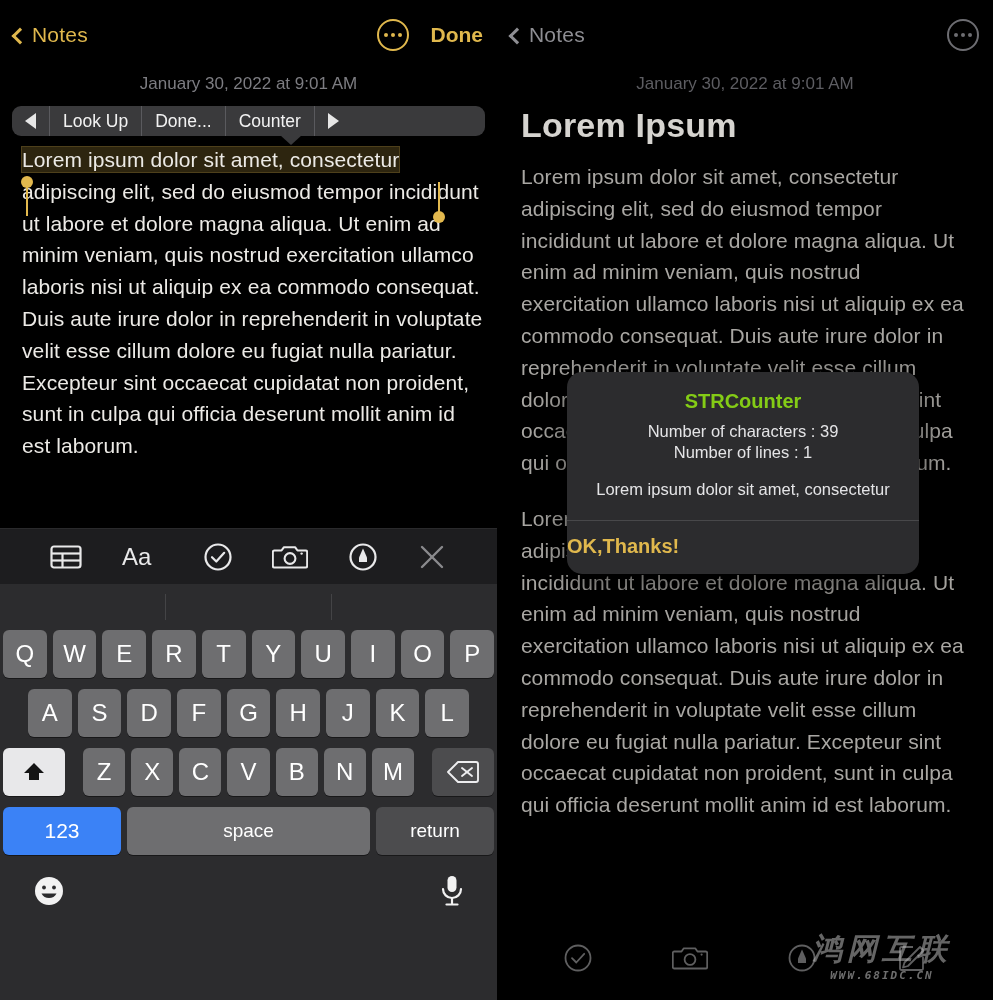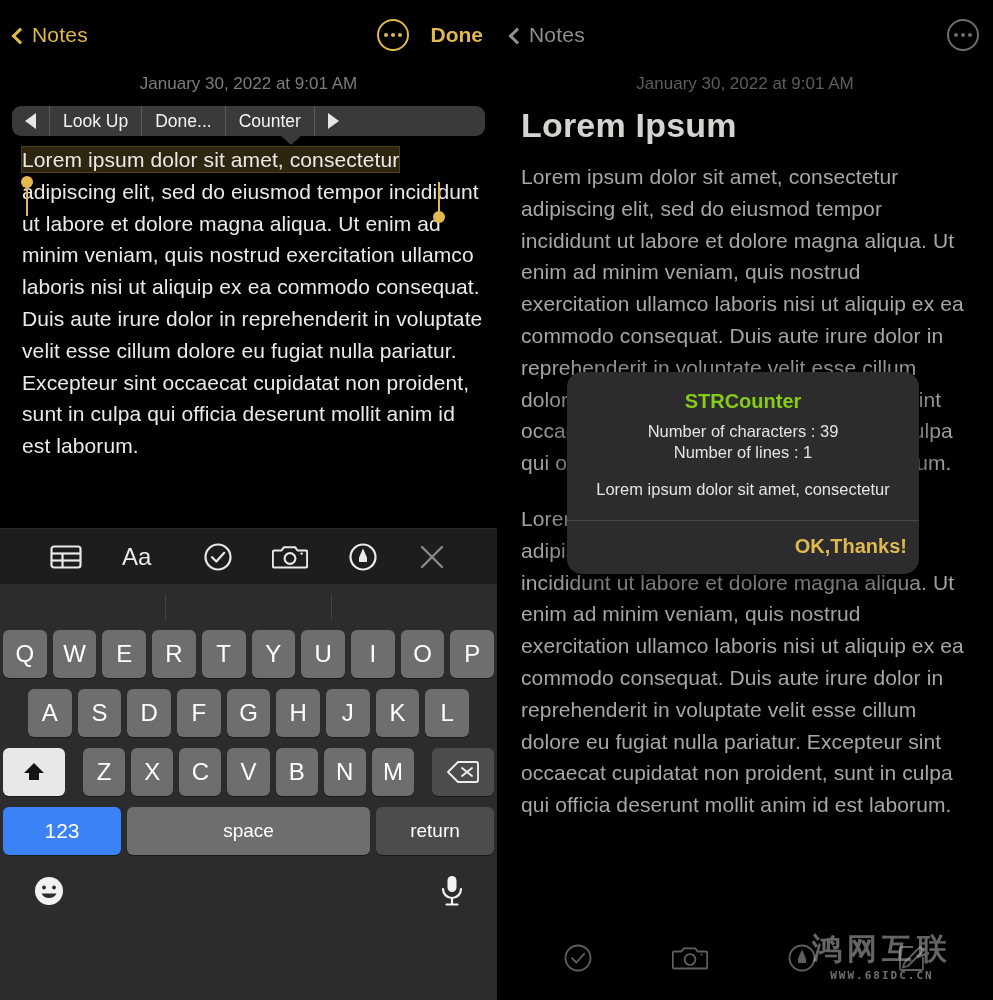--- a/index.html
+++ b/index.html
@@ -153,38 +153,38 @@
     background:#2c2c2e; border-radius:15px;
     overflow:hidden; box-shadow: 0 8px 40px rgba(0,0,0,.6);
   }
   .alert-body { padding: 18px 20px 20px 20px; text-align:center; }
   .alert-title { font-size:20px; font-weight:bold; color:#84cc16; margin-bottom:8px; }
   .alert-line { font-size:16.5px; color:#e4e4e6; line-height:21px; }
   .alert-gap { height:16px; }
   .alert-msg { font-size:16.5px; color:#e4e4e6; line-height:21px; }
   .alert-sep { height:1px; background:#48484a; }
   .alert-action {
-    text-align:right; padding: 14px 12px 16px 0;
+    text-align:left; padding: 14px 12px 16px 0;
     color:#e0b84d; font-size:20px; font-weight:bold; cursor:pointer;
   }
 
   
   .right-bottom {
     position:absolute; left:0; right:0; bottom:14px; height:52px;
     display:flex; align-items:center; justify-content:space-around;
     padding: 0 26px;
   }
   .right-bottom .ico { opacity:.45; cursor:pointer; }
 
   
   .watermark {
     position:absolute; right:6px; bottom:6px;
     width:210px; height:72px; opacity:.55;
     pointer-events:none;
-    display:flex; flex-direction:column; align-items:center; justify-content:center;
+    display:flex; flex-direction:column; align-items:center; justify-content:center;font-style:italic;
   }
   .wm-cn { font-size:30px; font-weight:bold; color:#b9b9b9; letter-spacing:5px;
            font-family:"DejaVu Sans", sans-serif; line-height:1; }
   .wm-url { font-size:11px; font-weight:bold; color:#c8c8c8; letter-spacing:2px;
             font-family:"DejaVu Sans Mono", monospace; margin-top:5px; }
 
   .divider-vert {
     position:absolute; left:497px; top:0; width:1px; height:1000px; background:#0a0a0a;
   }
 </style>

